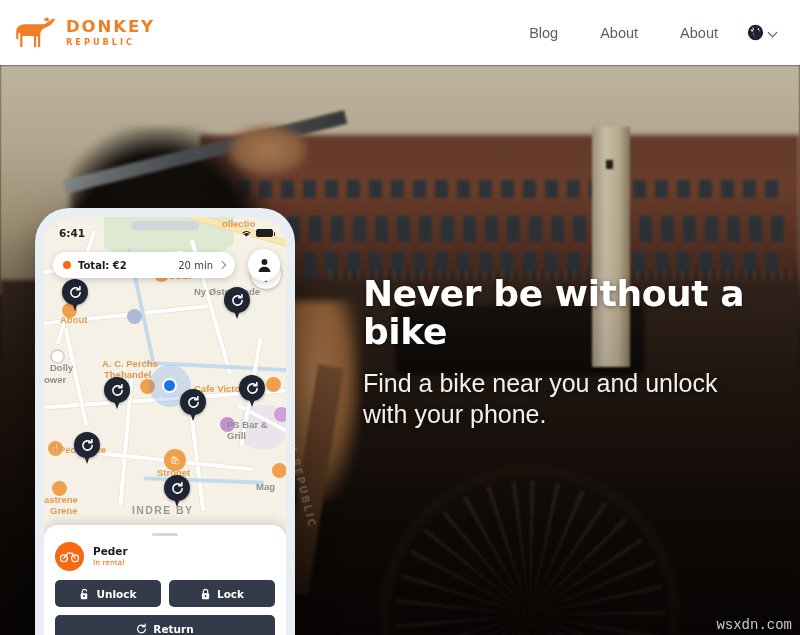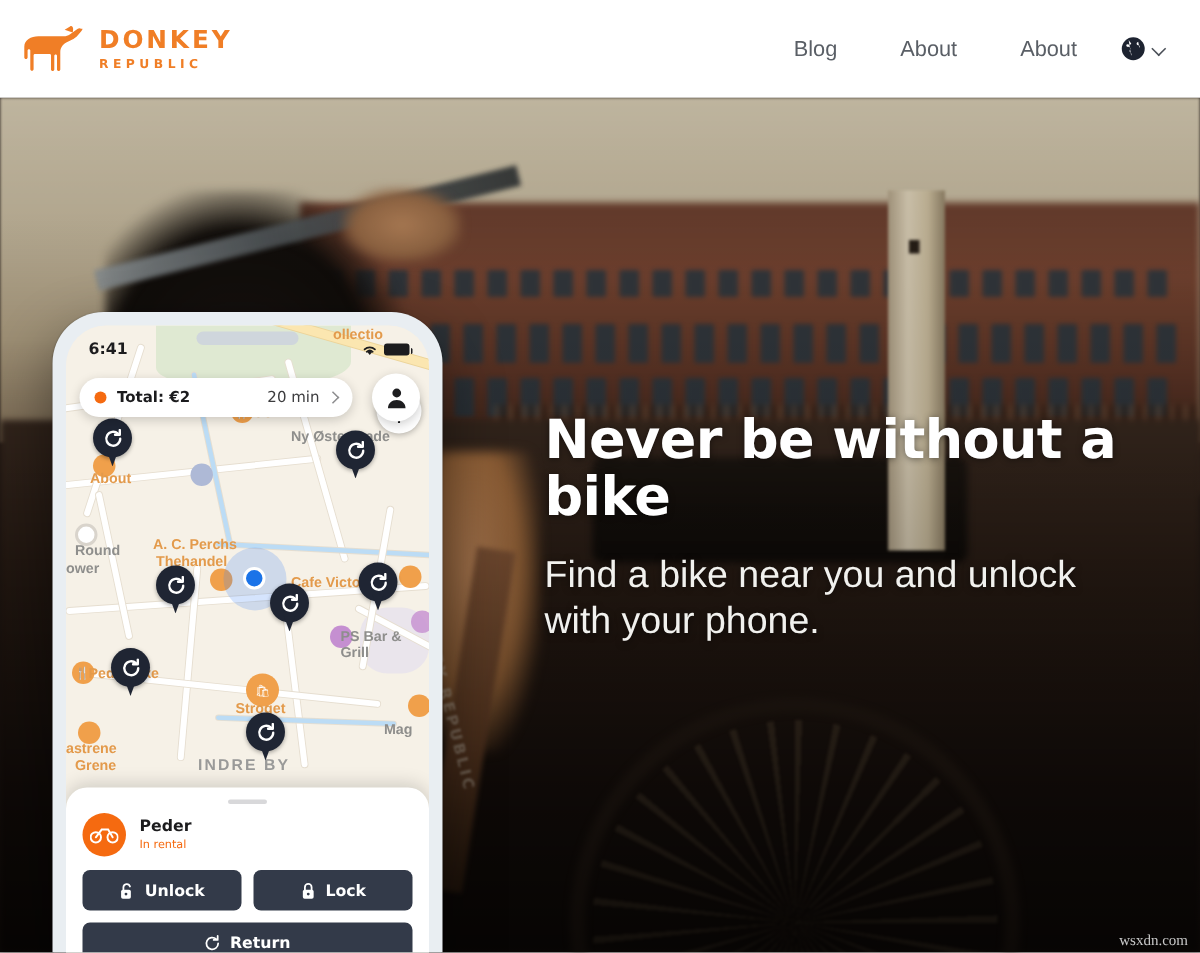--- a/index.html
+++ b/index.html
@@ -288,22 +288,22 @@
     display:flex; align-items:center; justify-content:center; gap:0;
   }
   .cookie-text { color:#e2e2e2; font-size:12.5px; }
   .cookie-ok {
     color:#e2e2e2; font-size:12.5px; text-decoration:underline; margin-left:18px; cursor:pointer;
   }
   .cookie-more {
     color:#e2e2e2; font-size:12.5px; text-decoration:underline; margin-left:16px; cursor:pointer;
   }
   .watermark {
-    position:absolute; right:8px; bottom:2px; color:#c9c9c9; font-size:10px; z-index:41;
-    font-family:Liberation Serif, serif;
+    position:absolute; right:8px; bottom:2px; color:#c9c9c9; font-size:14px; z-index:41;
+    font-family:Liberation Mono, monospace;
     margin-left:28px;
   }
 </style>
 </head>
 <body>
 
 <div id="page">
 
   <div class="header">
     <div class="logo-wrap">
@@ -482,21 +482,21 @@
           <div class="poi poi-purple" style="left:230px; top:190px; opacity:.8;"></div>
 
           <div class="loc-dot-wrap" style="left:105px; top:148px;">
             <div class="loc-halo"></div>
             <div class="loc-dot"></div>
           </div>
 
           <div id="map-labels">
               <div class="map-lbl lbl-orange" style="left: 125px; top: 54px;">SULT</div>
               <div class="map-lbl lbl-orange" style="left: 16px; top: 98px;">About</div>
-              <div class="map-lbl lbl-grey" style="letter-spacing: 0px; color: rgb(142, 142, 140); left: 6px; top: 146px;">Round</div>
+              <div class="map-lbl lbl-grey" style="letter-spacing: 0px; color: rgb(142, 142, 140); left: 6px; top: 146px;">Dolly</div>
               <div class="map-lbl lbl-grey" style="letter-spacing: 0px; color: rgb(142, 142, 140); left: 0px; top: 158px;">ower</div>
               <div class="map-lbl lbl-orange" style="left: 58px; top: 142px;">A. C. Perchs</div>
               <div class="map-lbl lbl-orange" style="left: 60px; top: 153px;">Thehandel</div>
               <div class="map-lbl lbl-orange" style="left: 150px; top: 167px;">Cafe Victor</div>
               <div class="map-lbl lbl-grey" style="letter-spacing: 0px; color: rgb(142, 142, 140); left: 183px; top: 203px;">PS Bar &amp;</div>
               <div class="map-lbl lbl-grey" style="letter-spacing: 0px; color: rgb(142, 142, 140); left: 183px; top: 214px;">Grill</div>
               <div class="map-lbl lbl-orange" style="left: 15px; top: 228px;">Peder Oxe</div>
               <div class="map-lbl lbl-orange" style="left: 113px; top: 251px;">Stroget</div>
               <div class="map-lbl lbl-grey" style="letter-spacing: 0px; color: rgb(142, 142, 140); left: 212px; top: 265px;">Mag</div>
               <div class="map-lbl lbl-grey" style="font-size: 10.5px; left: 88px; top: 288px;">INDRE BY</div>

